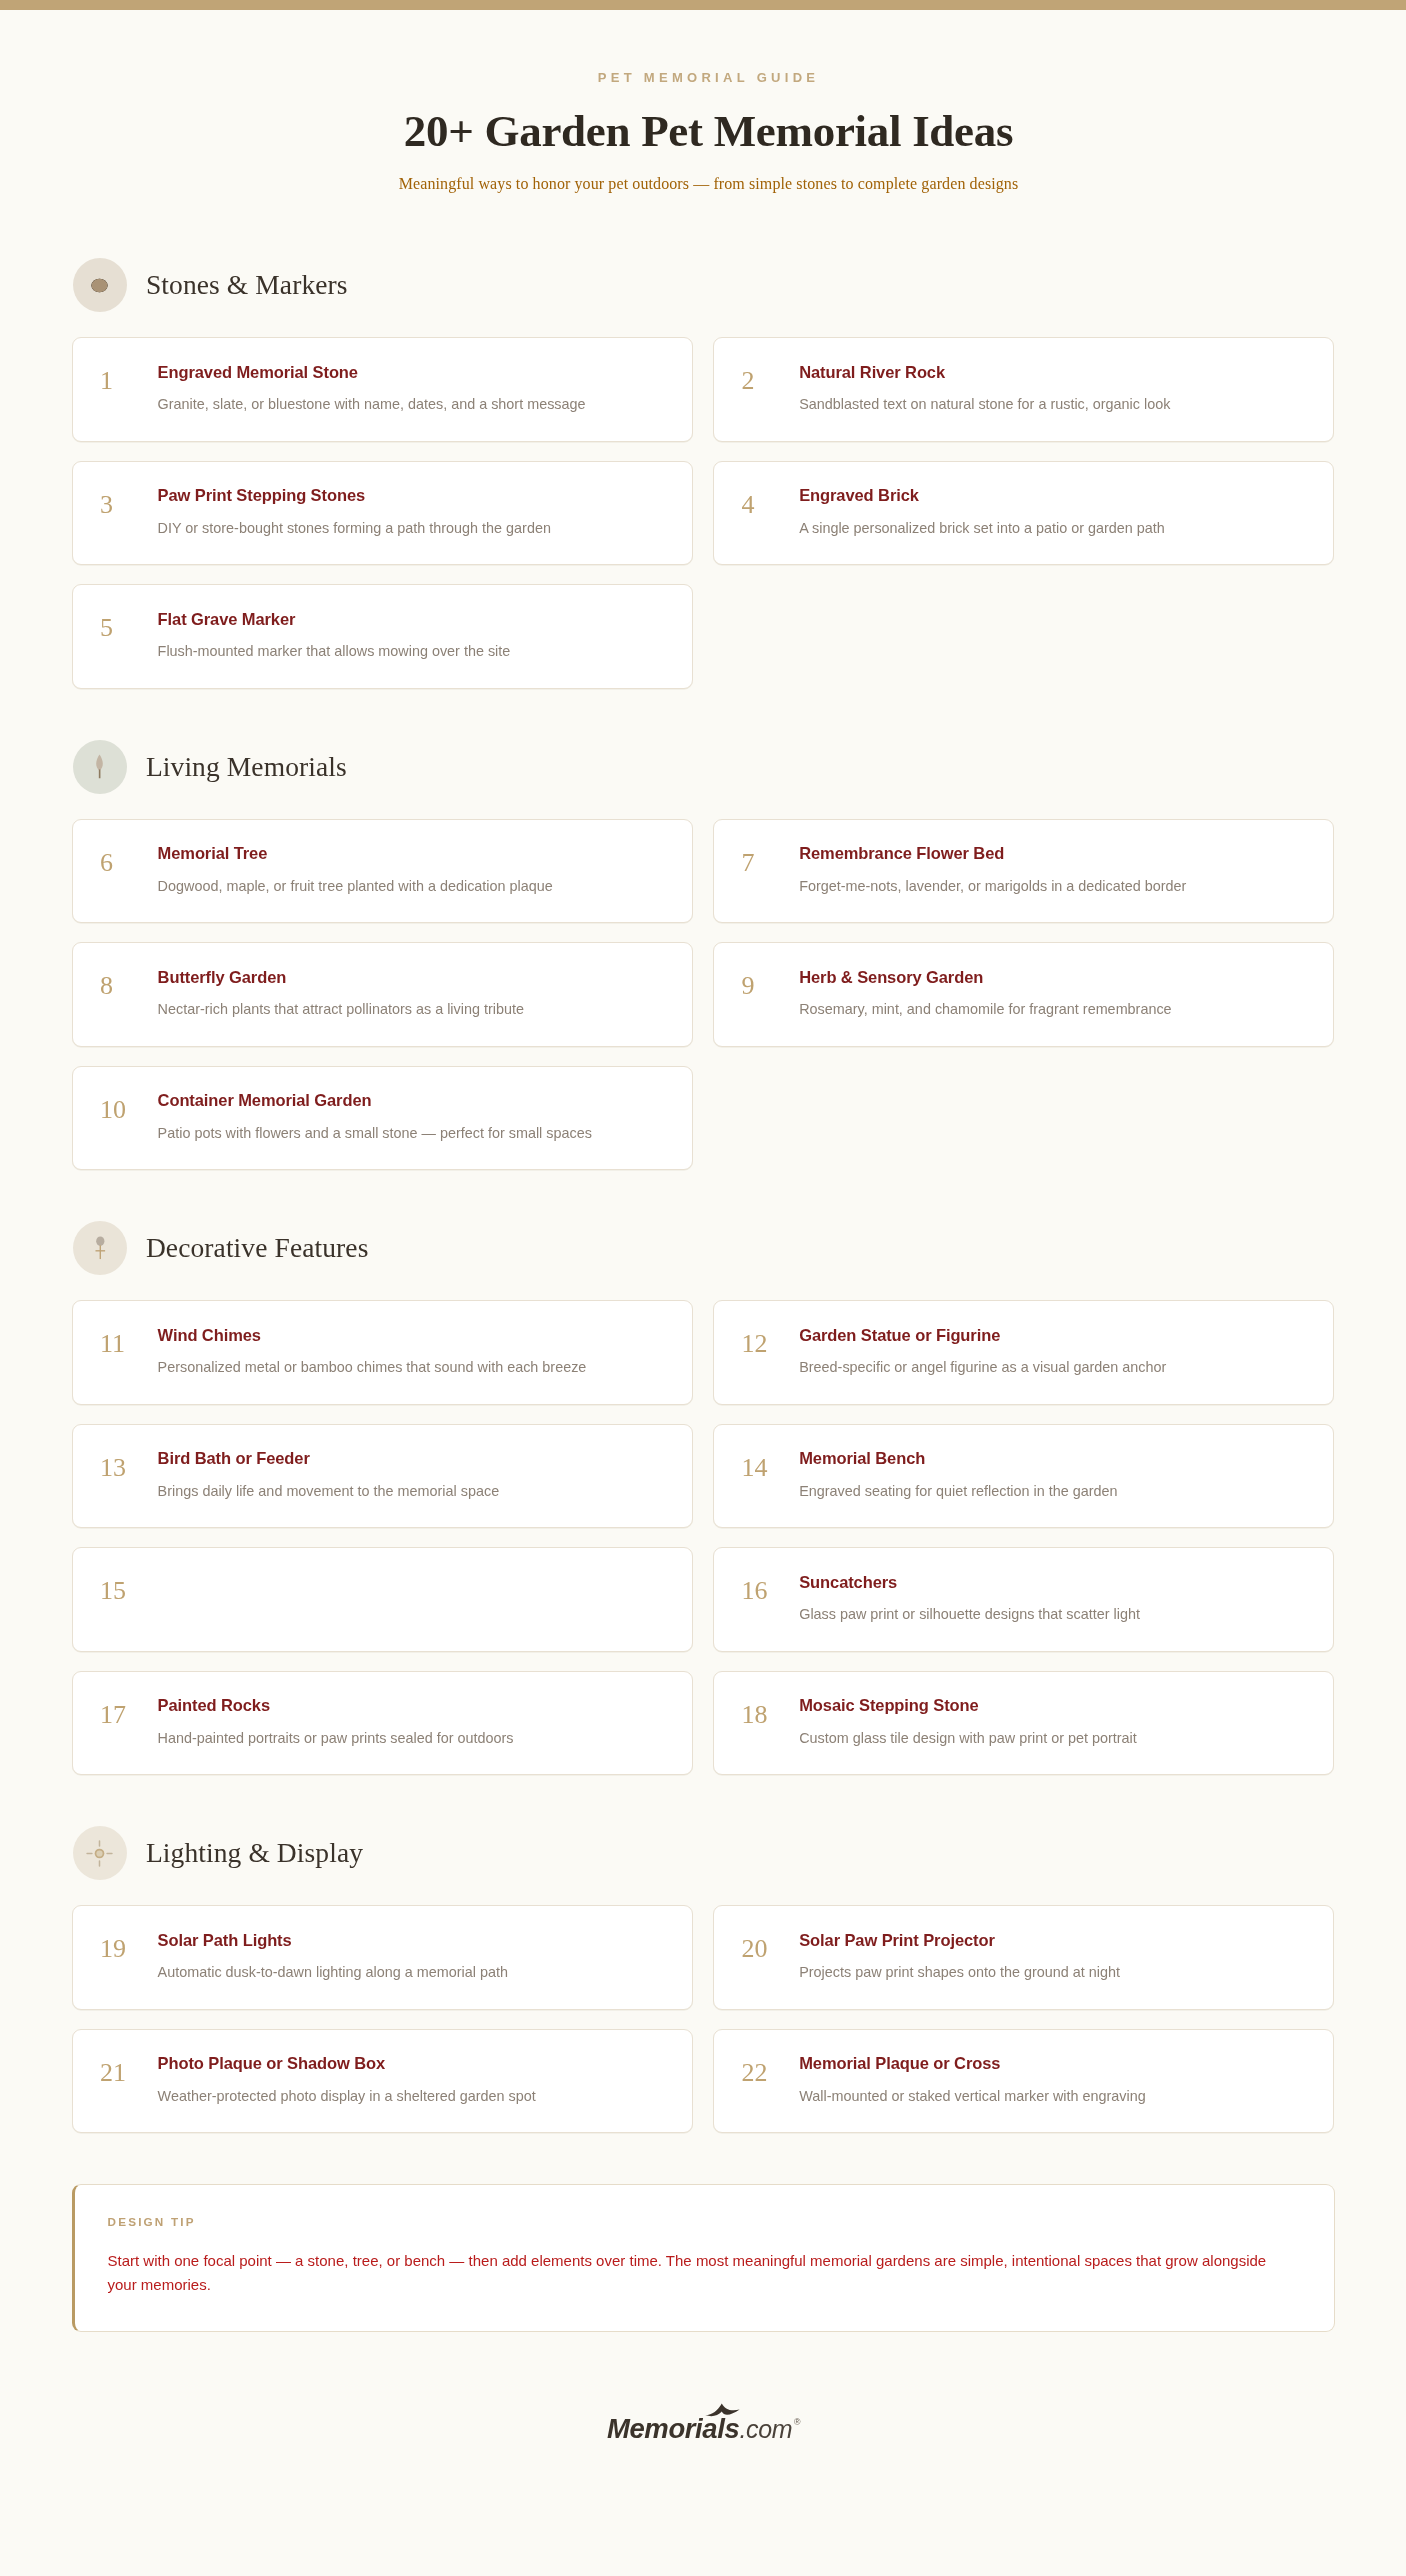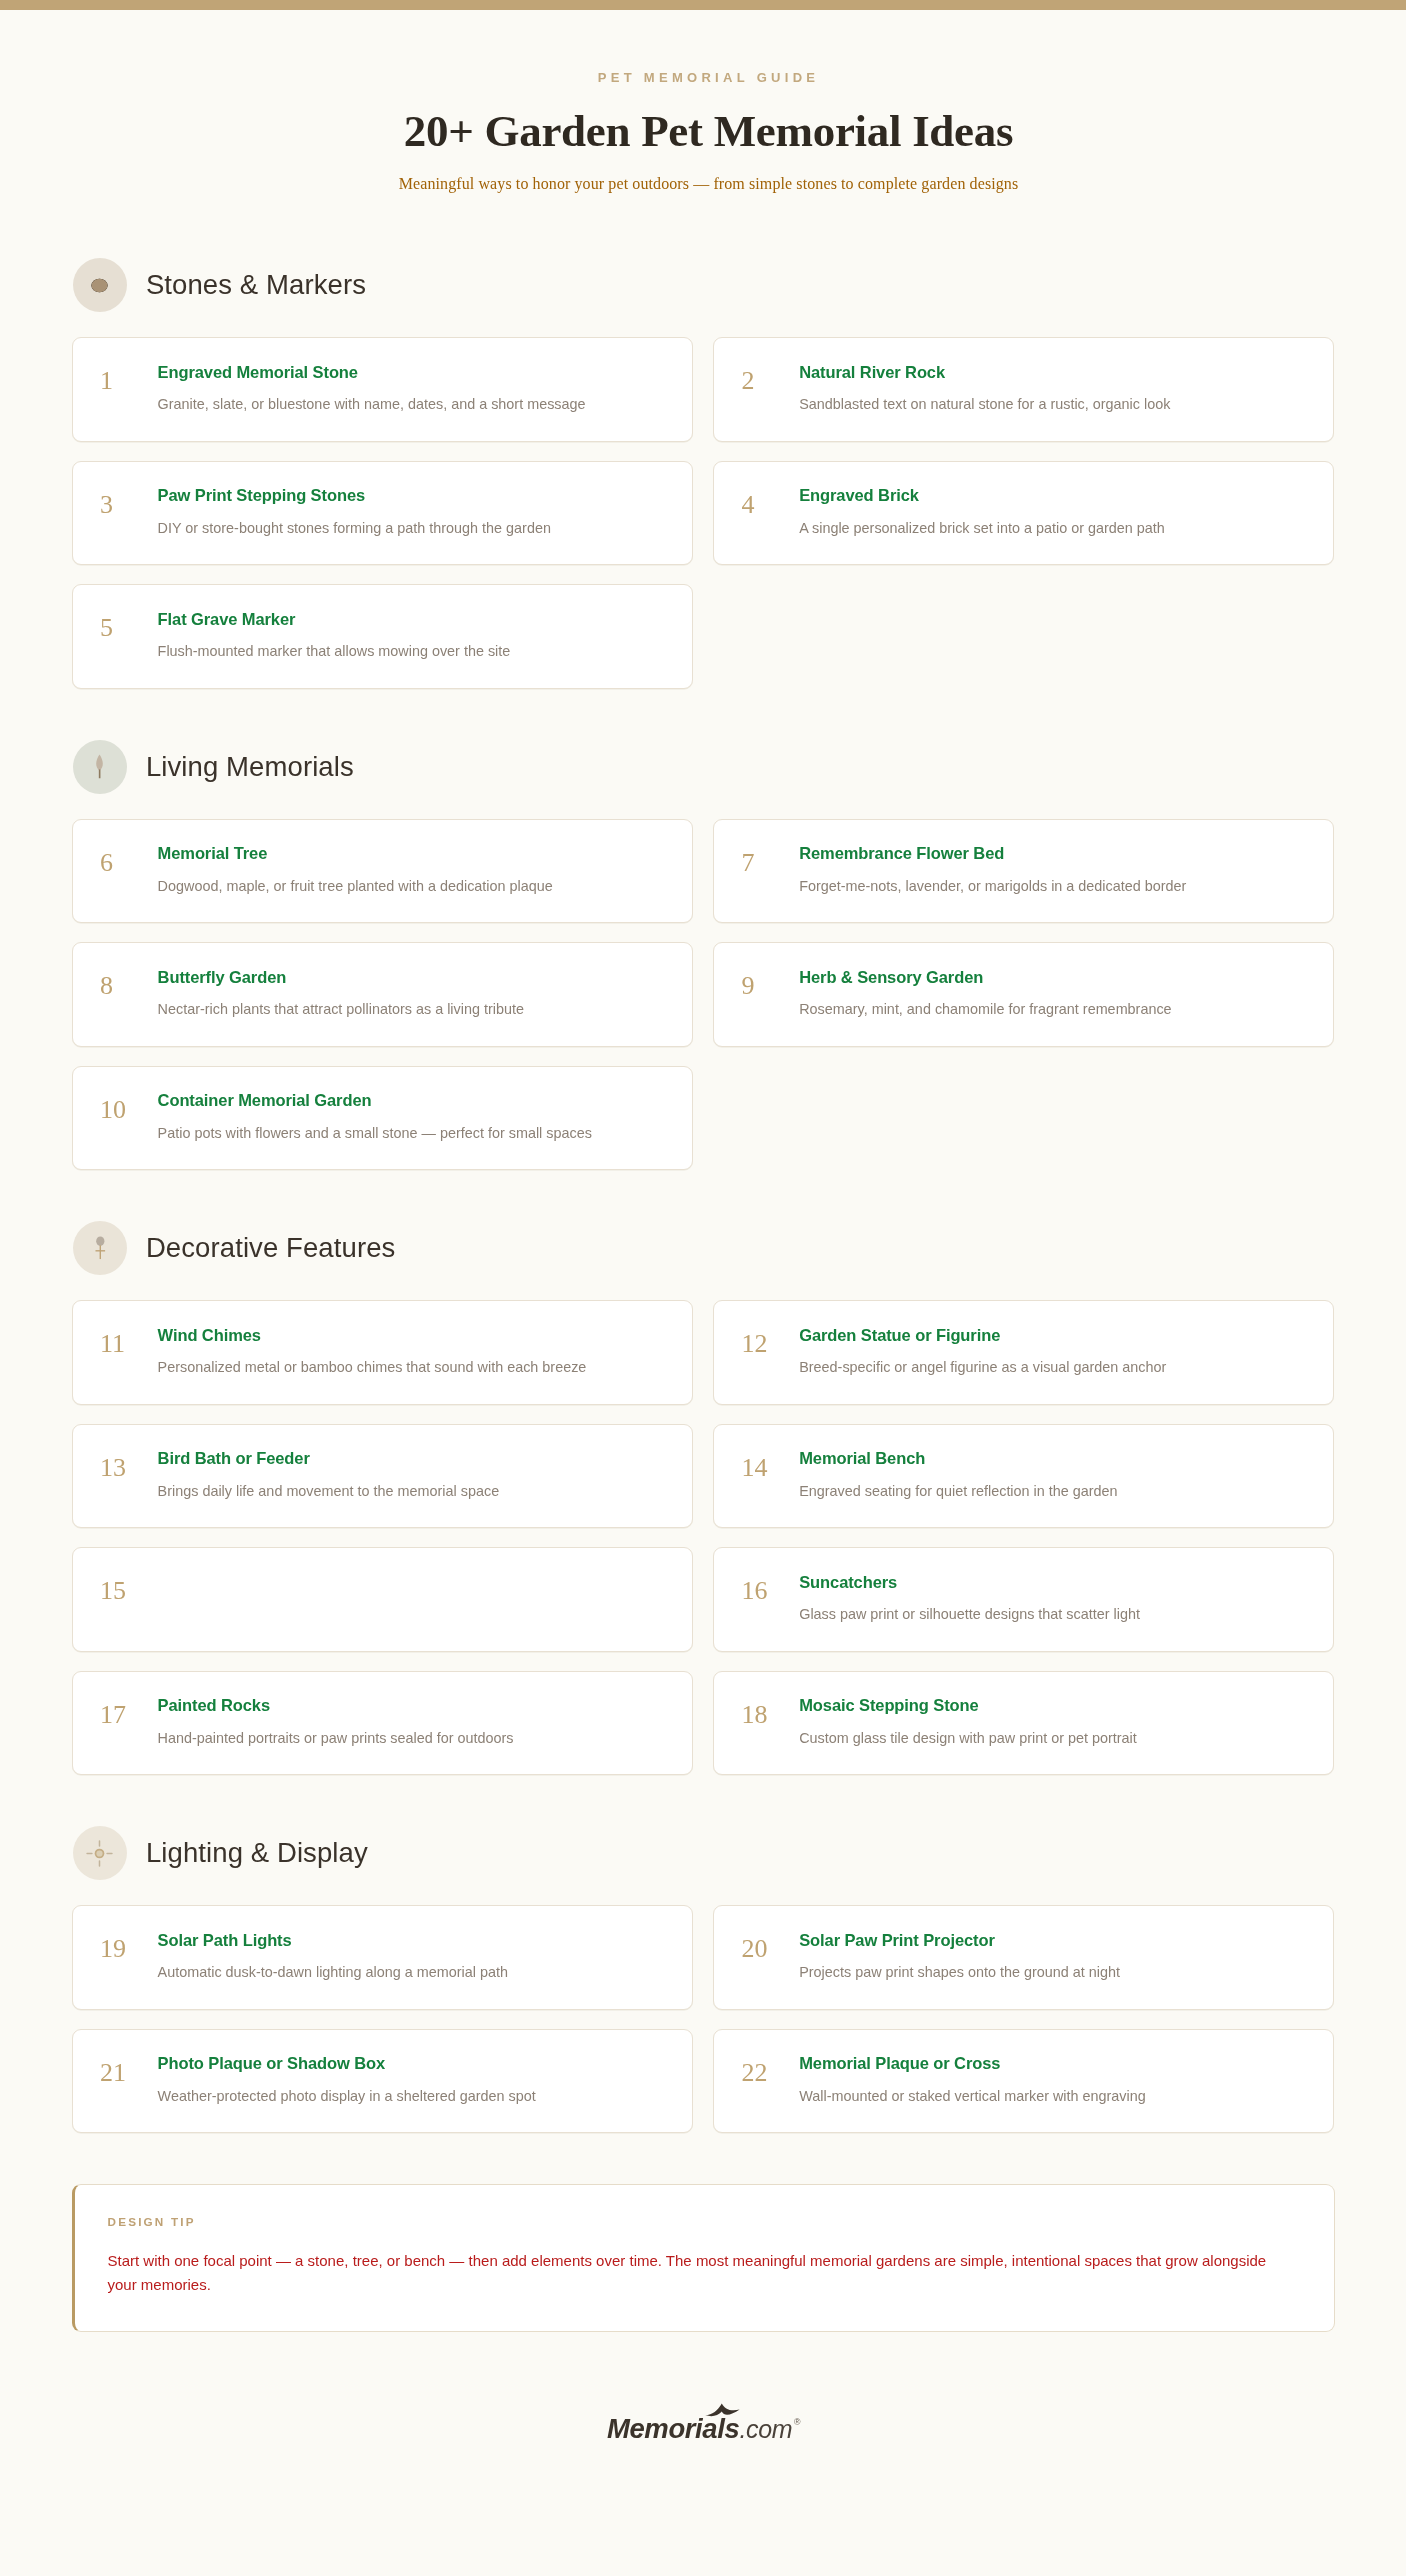--- a/index.html
+++ b/index.html
@@ -79,21 +79,21 @@
     align-items: center;
     justify-content: center;
     flex: 0 0 auto;
   }
   .icon-stones   { background: #e6dfd3; }
   .icon-living   { background: #dde0d6; }
   .icon-decor    { background: #eae4d8; }
   .icon-lighting { background: #ece6da; }
 
   .section-title {
-    font-family: Liberation Sans, sans-serif;
+    font-family: Liberation Serif, serif;
     font-size: 27.5px;
     font-weight: 400;
     color: #3a322a;
     letter-spacing: 0.1px;
   }
 
   
   .grid {
     display: grid;
     grid-template-columns: 621px 621px;
@@ -125,21 +125,21 @@
     padding-top: 6.9px;
     font-feature-settings: "onum" 1;
   }
 
   .card-body { flex: 1 1 auto; padding-top: 1.4px; }
 
   .card-title {
     font-family: "Liberation Sans", sans-serif;
     font-size: 16.5px;
     font-weight: 700;
-    color: #15803d;
+    color: #7f1d1d;
     letter-spacing: -0.1px;
   }
 
   .card-desc {
     font-family: "Liberation Sans", sans-serif;
     font-size: 14.4px;
     color: #8c8176;
     margin-top: 13.7px;
     line-height: 1.35;
   }

